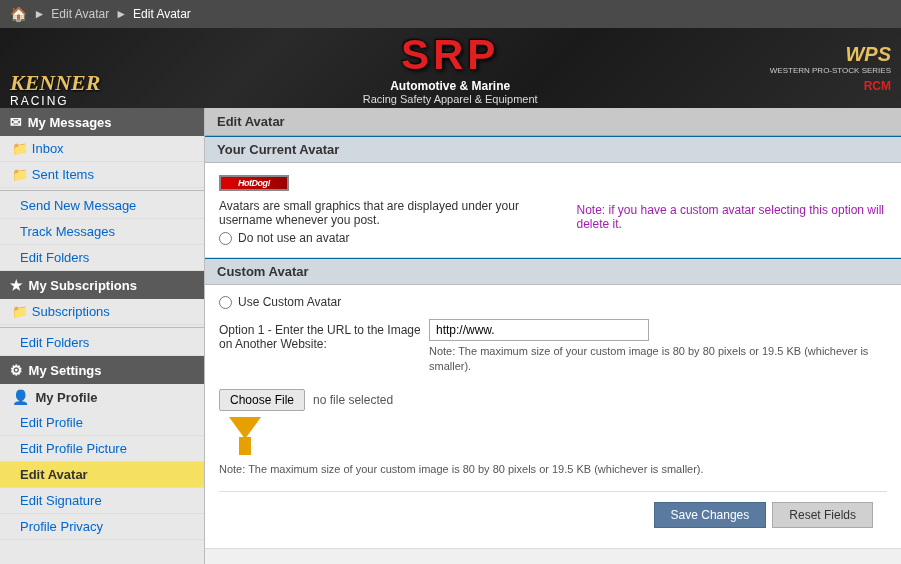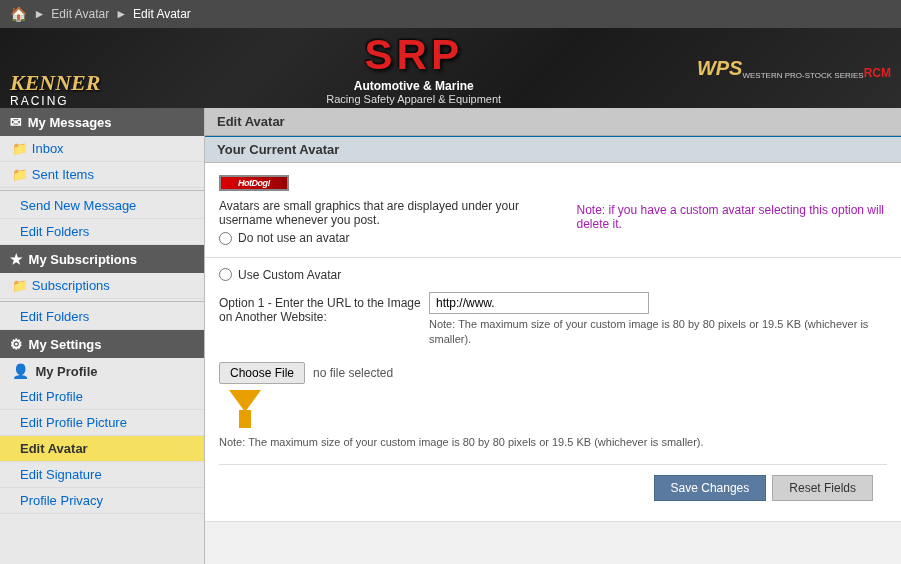--- a/index.html
+++ b/index.html
@@ -13,21 +13,21 @@
     
     .banner { width: 100%; height: 80px; background: linear-gradient(135deg, #1a1a1a 0%, #2a2a2a 30%, #1a1a1a 60%, #2c2c2c 100%); display: flex; align-items: center; justify-content: space-between; padding: 0 10px; overflow: hidden; position: relative; }
     .banner-left { display: flex; flex-direction: column; align-items: flex-start; color: #fff; font-size: 11px; }
     .banner-logo-kenner { font-size: 22px; font-style: italic; font-weight: bold; color: #e8c060; text-shadow: 1px 1px 2px #000; line-height: 1; font-family: Georgia, serif; margin-top: 48px; }
     .banner-logo-racing { font-size: 12px; color: #fff; letter-spacing: 2px; }
     .banner-phone { font-size: 16px; font-weight: bold; color: #fff; margin-top: 2px; }
     .banner-center { display: flex; flex-direction: column; align-items: center; color: #fff; }
     .banner-srp { font-size: 42px; font-weight: 900; color: #e02020; text-shadow: 2px 2px 4px #000, -1px -1px 2px #000; font-family: Impact, Arial, sans-serif; letter-spacing: 4px; }
     .banner-sub1 { font-size: 12px; color: #fff; font-weight: bold; }
     .banner-sub2 { font-size: 11px; color: #ddd; }
-    .banner-right { display: flex; flex-direction: row; align-items: flex-end; color: #fff; font-size: 9px; }
+    .banner-right { display: flex; flex-direction: column; align-items: flex-end; color: #fff; font-size: 9px; }
     .banner-wps { font-size: 20px; font-weight: 900; color: #e8c060; font-style: italic; font-family: Impact, Arial, sans-serif; }
     .banner-wps-sub { font-size: 8px; color: #ccc; text-align: right; }
     .banner-rcm { font-size: 12px; color: #e02020; font-weight: bold; margin-top: 4px; }
 
     
     .main-layout { display: flex; height: calc(564px - 28px - 80px); }
 
     
     .sidebar { width: 205px; background: #e8e8e8; border-right: 1px solid #bbb; overflow-y: auto; flex-shrink: 0; }
     .sidebar-section-header { background: #5a5a5a; color: #fff; font-size: 13px; font-weight: bold; padding: 6px 10px; display: flex; align-items: center; gap: 6px; }
@@ -50,21 +50,21 @@
     .section-body { padding: 12px 14px; background: #fff; border-bottom: 1px solid #ddd; }
 
     
     .current-avatar-img { width: 70px; height: 16px; background: linear-gradient(to right, #d00, #900); border: 2px solid #888; display: flex; align-items: center; justify-content: center; font-size: 10px; font-weight: bold; color: #fff; font-style: italic; margin-bottom: 8px; }
     .avatar-desc { font-size: 12px; color: #333; margin-bottom: 4px; }
     .radio-row { display: flex; align-items: center; gap: 6px; margin-top: 4px; }
     .radio-row label { font-size: 12px; color: #333; }
 
     
     .custom-avatar-body { padding: 10px 14px; background: #fff; border-bottom: 1px solid #ddd; }
-    .custom-radio-row { display: flex; align-items: flex-start; gap: 6px; margin-bottom: 10px; }
+    .custom-radio-row { display: flex; align-items: center; gap: 6px; margin-bottom: 10px; }
     .custom-radio-row label { font-size: 12px; color: #333; }
 
     .option-row { display: flex; align-items: flex-start; margin-bottom: 14px; }
     .option-label { width: 210px; font-size: 12px; color: #333; flex-shrink: 0; padding-top: 4px; }
     .option-control { flex: 1; }
     .url-input { width: 220px; border: 1px solid #aaa; padding: 3px 6px; font-size: 12px; background: #fff; }
     .note-small { font-size: 11px; color: #555; margin-top: 3px; line-height: 1.4; }
 
     .file-row { display: flex; align-items: center; gap: 8px; }
     .choose-file-btn { background: #e8e8e8; border: 1px solid #aaa; padding: 3px 10px; font-size: 12px; cursor: pointer; border-radius: 2px; }
@@ -125,20 +125,21 @@
         <span>My Messages</span>
       </div>
       <div class="sidebar-item">
         <span>📁 </span><span>Inbox</span>
       </div>
       <div class="sidebar-item">
         <span>📁 </span><span>Sent Items</span>
       </div>
       <div class="sidebar-divider"></div>
       <div class="sidebar-item indent">Send New Message</div>
+      <div class="sidebar-item indent">Track Messages</div>
       <div class="sidebar-item indent">Edit Folders</div>
     </div>
 
     <div class="sidebar-section">
       <div class="sidebar-section-header">
         <span class="folder-icon">★</span>
         <span>My Subscriptions</span>
       </div>
       <div class="sidebar-item">
         <span>📁 </span><span>Subscriptions</span>
@@ -182,20 +183,21 @@
               <input type="radio" name="avatar_choice" style="">
               <label>Do not use an avatar</label>
             </div>
           </div>
           <div class="right-col">
             <span>Note: if you have a custom avatar selecting this option will delete it.</span>
           </div>
         </div>
       </div>
 
+      <div class="section-header">Custom Avatar</div>
       <div class="custom-avatar-body">
         <div class="custom-radio-row">
           <input type="radio" name="avatar_choice" style="">
           <label>Use Custom Avatar</label>
         </div>
 
         <div class="option-row">
           <div class="option-label">Option 1 - Enter the URL to the Image on Another Website:</div>
           <div class="option-control">
             <input type="text" class="url-input" value="http://www." style="">

